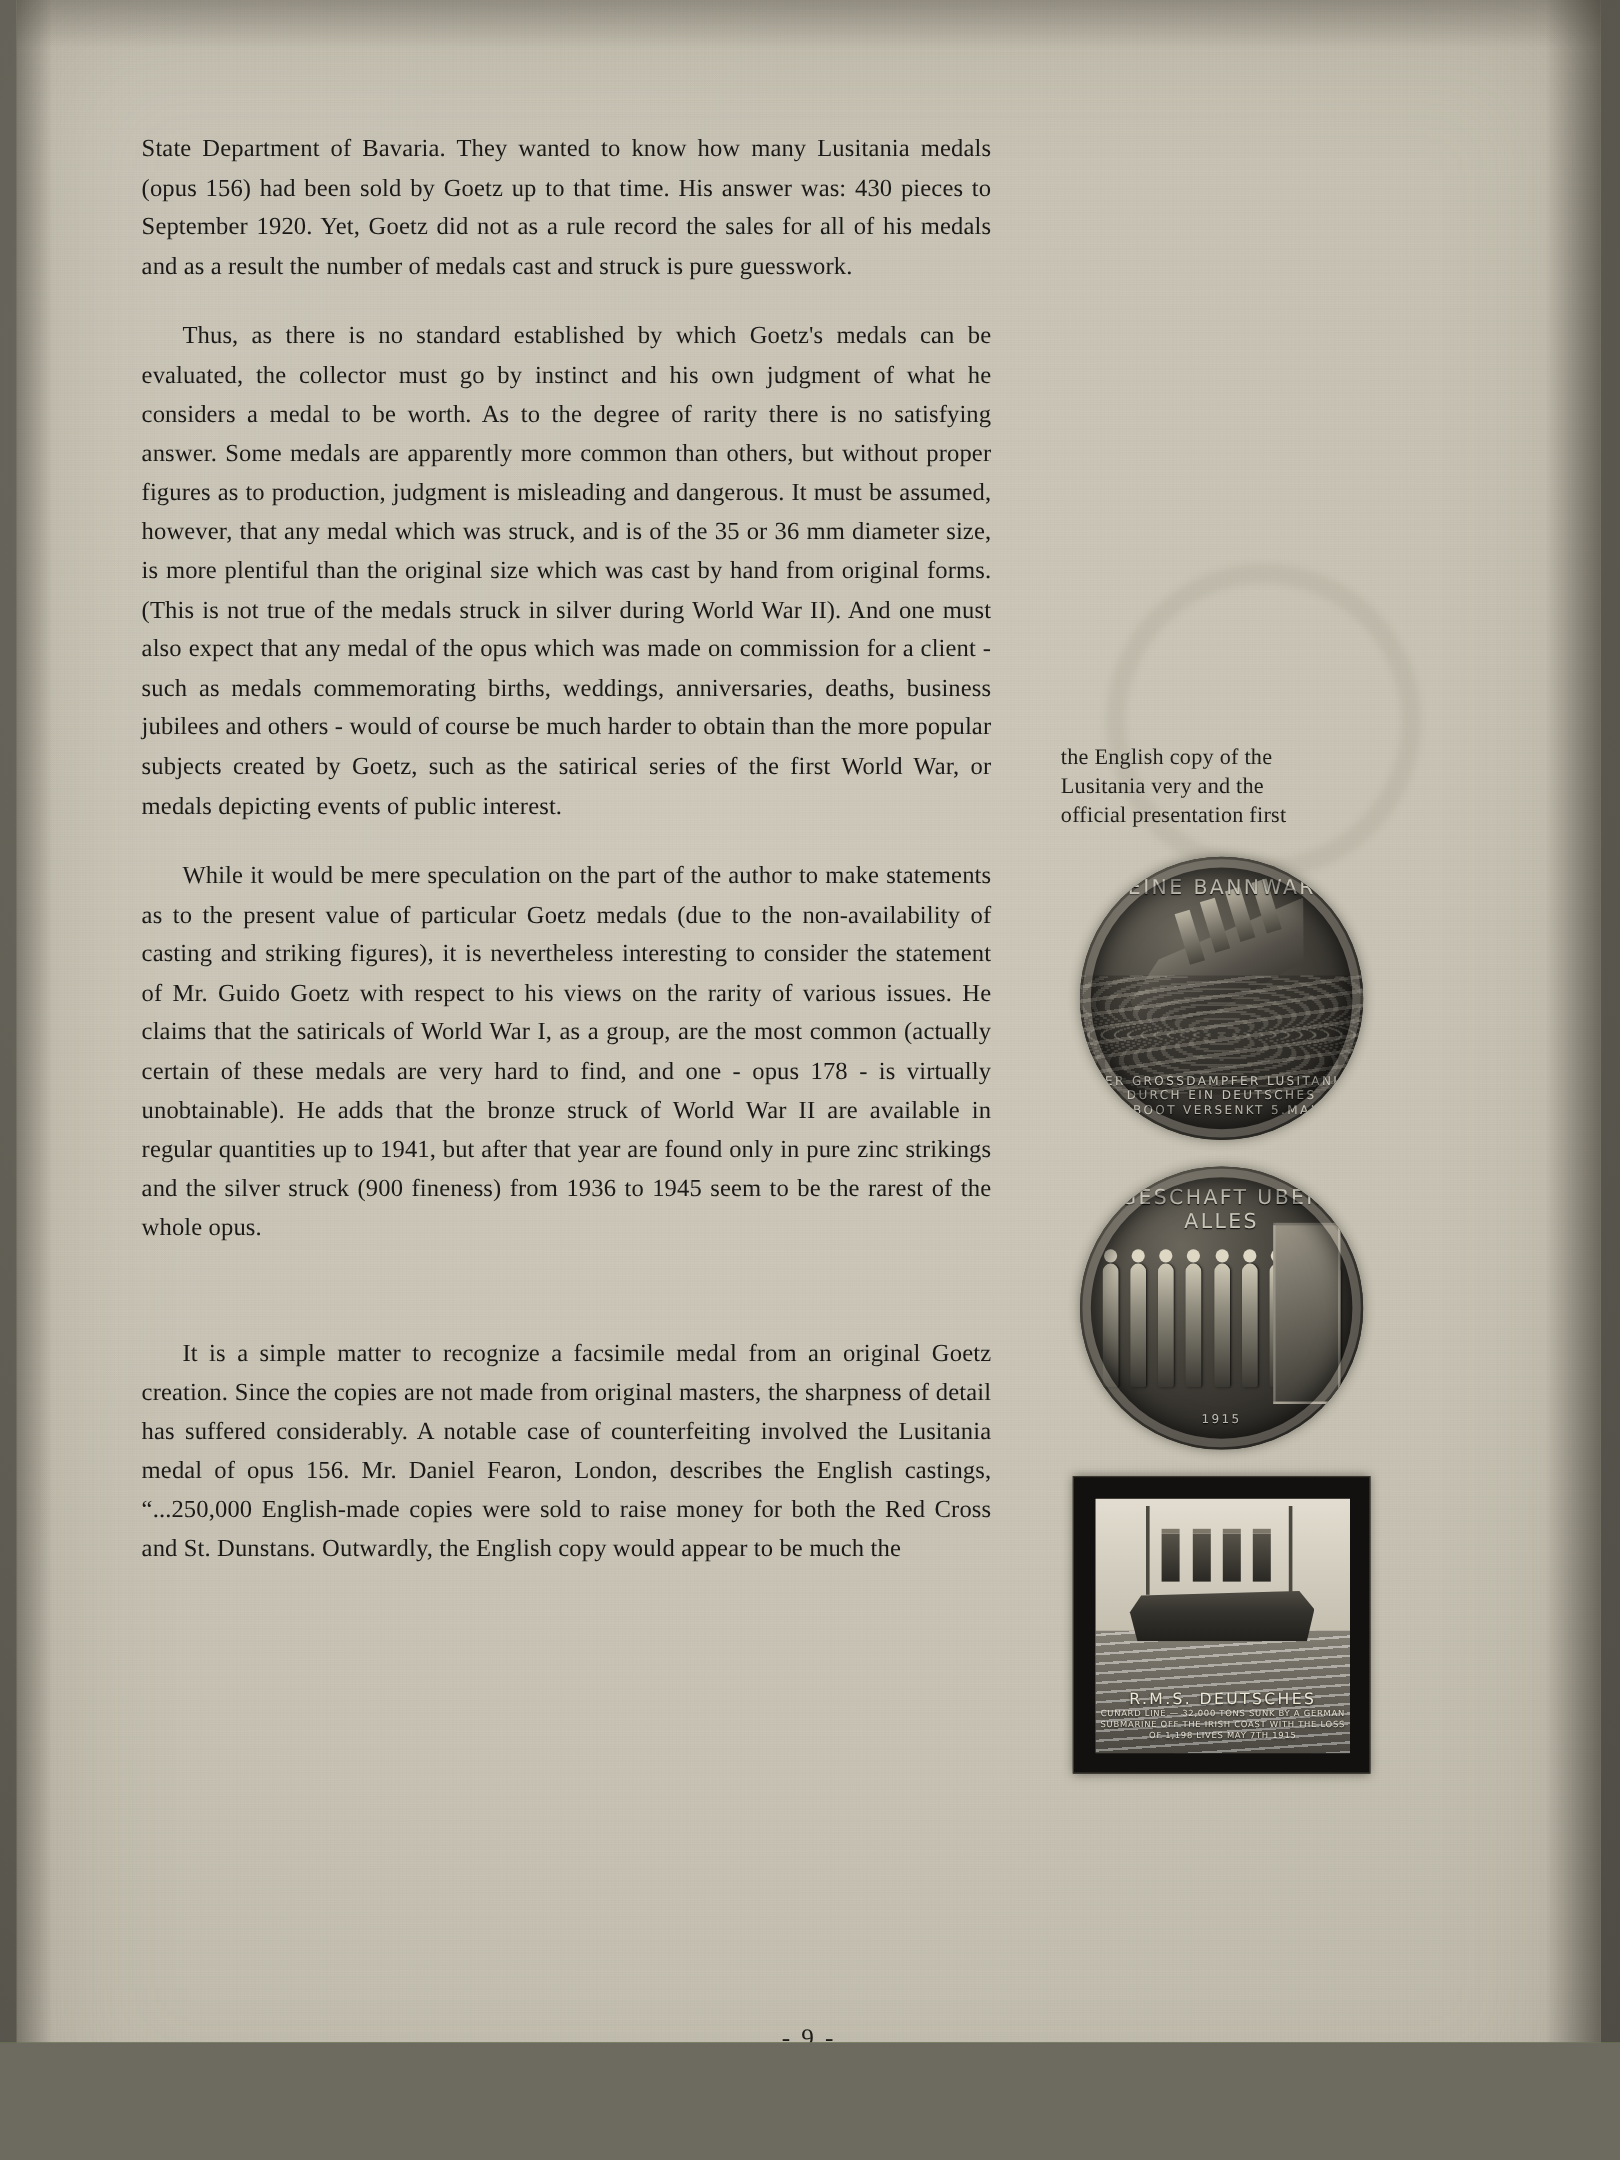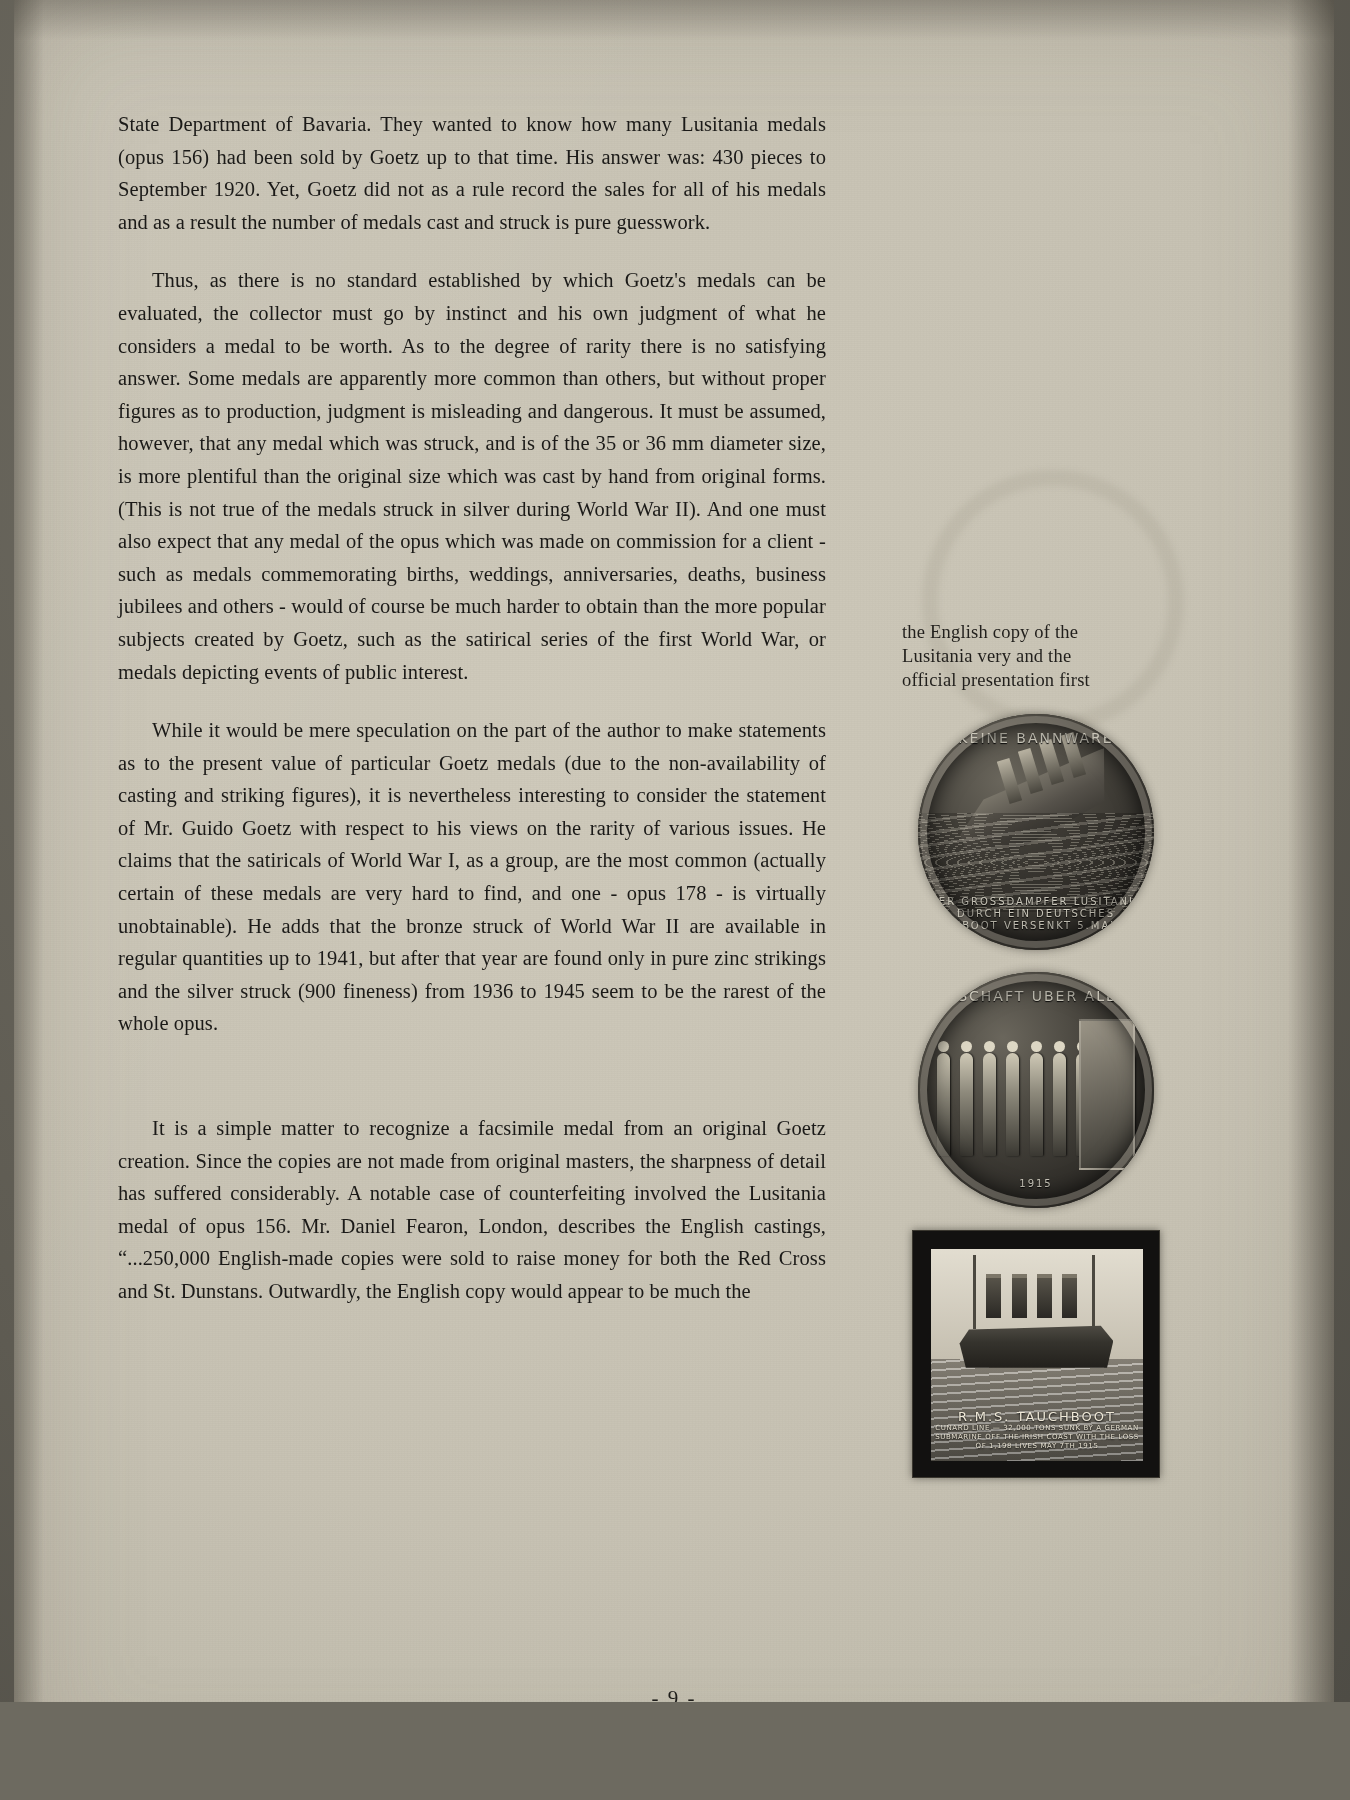--- a/index.html
+++ b/index.html
@@ -85,21 +85,21 @@
     color: #1b1a18;
     text-align: justify;
     letter-spacing: .1px;
   }
   p.body.indent { text-indent: 34px; }
   p.gap-lg { margin-bottom: 72px; }
 
   
   .fig-col {
     position: absolute;
-    left: 888px;
+    left: 870px;
     top: 620px;
     width: 268px;
   }
   .fig-caption {
     font-size: 18.5px;
     line-height: 24px;
     color: #211f1c;
     margin-bottom: 22px;
     letter-spacing: .2px;
   }
@@ -152,21 +152,21 @@
     transform: rotate(-17deg);
   }
   .m1 .f1 { left: 36%; top: 19%; }
   .m1 .f2 { left: 45%; top: 15%; }
   .m1 .f3 { left: 54%; top: 11%; }
   .m1 .f4 { left: 63%; top: 8%;  }
   .medal .legend-top, .medal .legend-bottom {
     position: absolute; left: 0; right: 0;
     text-align: center;
     font-family: "DejaVu Sans", sans-serif;
-    font-size: 14px;
+    font-size: 17px;
     letter-spacing: 2px;
     color: rgba(232,228,214,.85);
     text-shadow: 0 1px 1px rgba(0,0,0,.9);
   }
   .medal .legend-top { top: 16px; }
   .medal .legend-bottom { bottom: 18px; font-size: 10px; line-height: 12px; }
 
   
   .m2 .crowd {
     position: absolute; left: 8%; right: 8%; top: 22%; height: 56%;
@@ -323,21 +323,21 @@
           <div class="sky"></div>
           <div class="sea"></div>
           <div class="mast mastA"></div>
           <div class="mast mastB"></div>
           <div class="ship"></div>
           <div class="stack s1"></div>
           <div class="stack s2"></div>
           <div class="stack s3"></div>
           <div class="stack s4"></div>
           <div class="plate-text">
-            <div class="t1">R.M.S. TAUCHBOOT</div>
+            <div class="t1">R.M.S. DEUTSCHES</div>
             <div class="t2">CUNARD LINE — 32,000 TONS  SUNK BY A GERMAN SUBMARINE OFF THE IRISH COAST WITH THE LOSS OF 1,198 LIVES  MAY 7TH 1915</div>
           </div>
         </div>
       </div>
 
     </div>
 
     <div class="folio">- 9 -</div>
 
     <div class="edge-top"></div>

